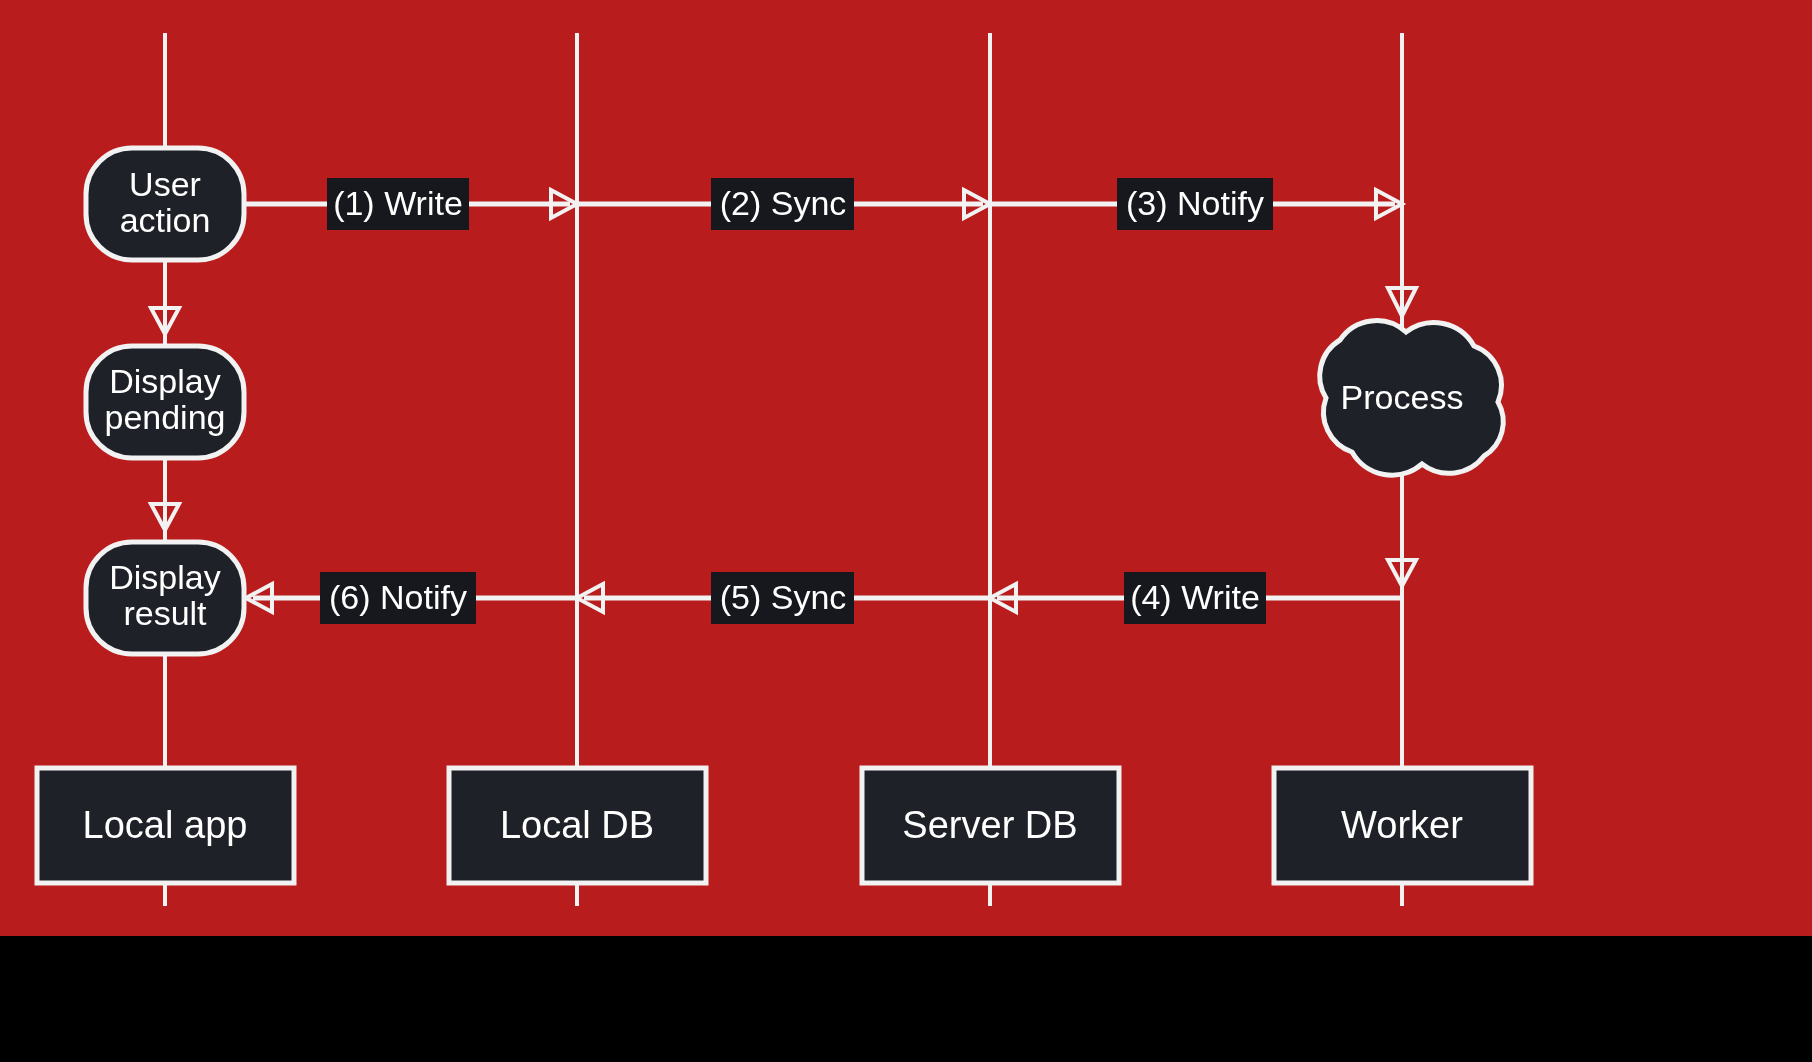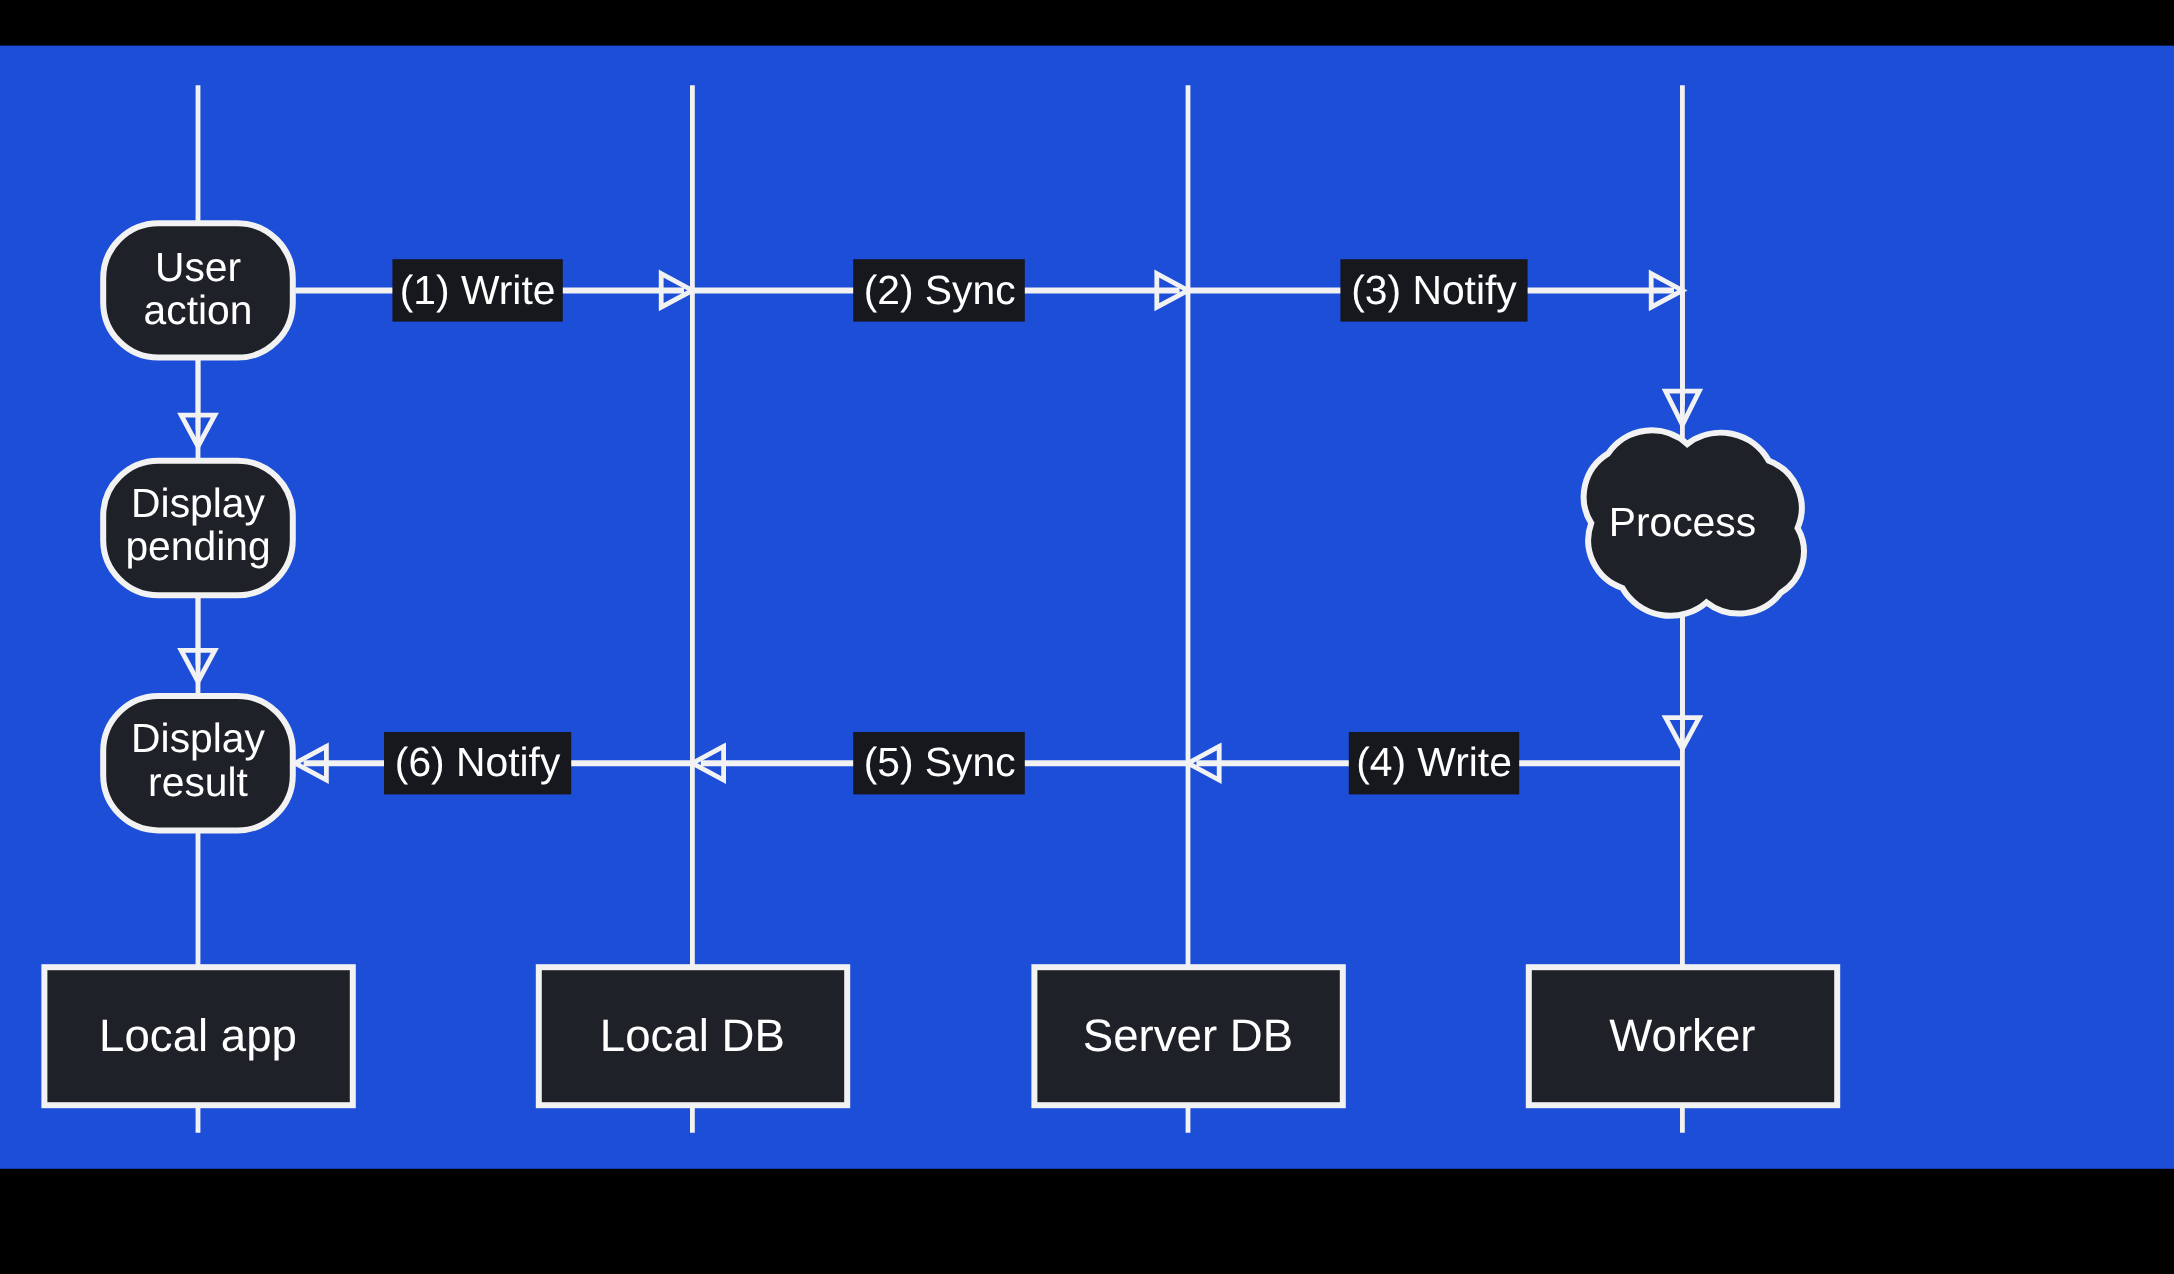--- a/index.html
+++ b/index.html
@@ -10,22 +10,21 @@
   body {
     width: 1812px;
     height: 1062px;
     overflow: hidden;
     font-family: "Liberation Sans", sans-serif;
   }
   #diagram-root {
     position: relative;
     width: 1812px;
     height: 936px;
-    background: #1d4ed8;
-    margin-top: 38px;
+    background: #b91c1c;
   }
   svg#seq-svg {
     display: block;
     width: 1812px;
     height: 1062px;
   }
   .lifeline {
     stroke: #f2f2f2;
     stroke-width: 4;
     fill: none;

